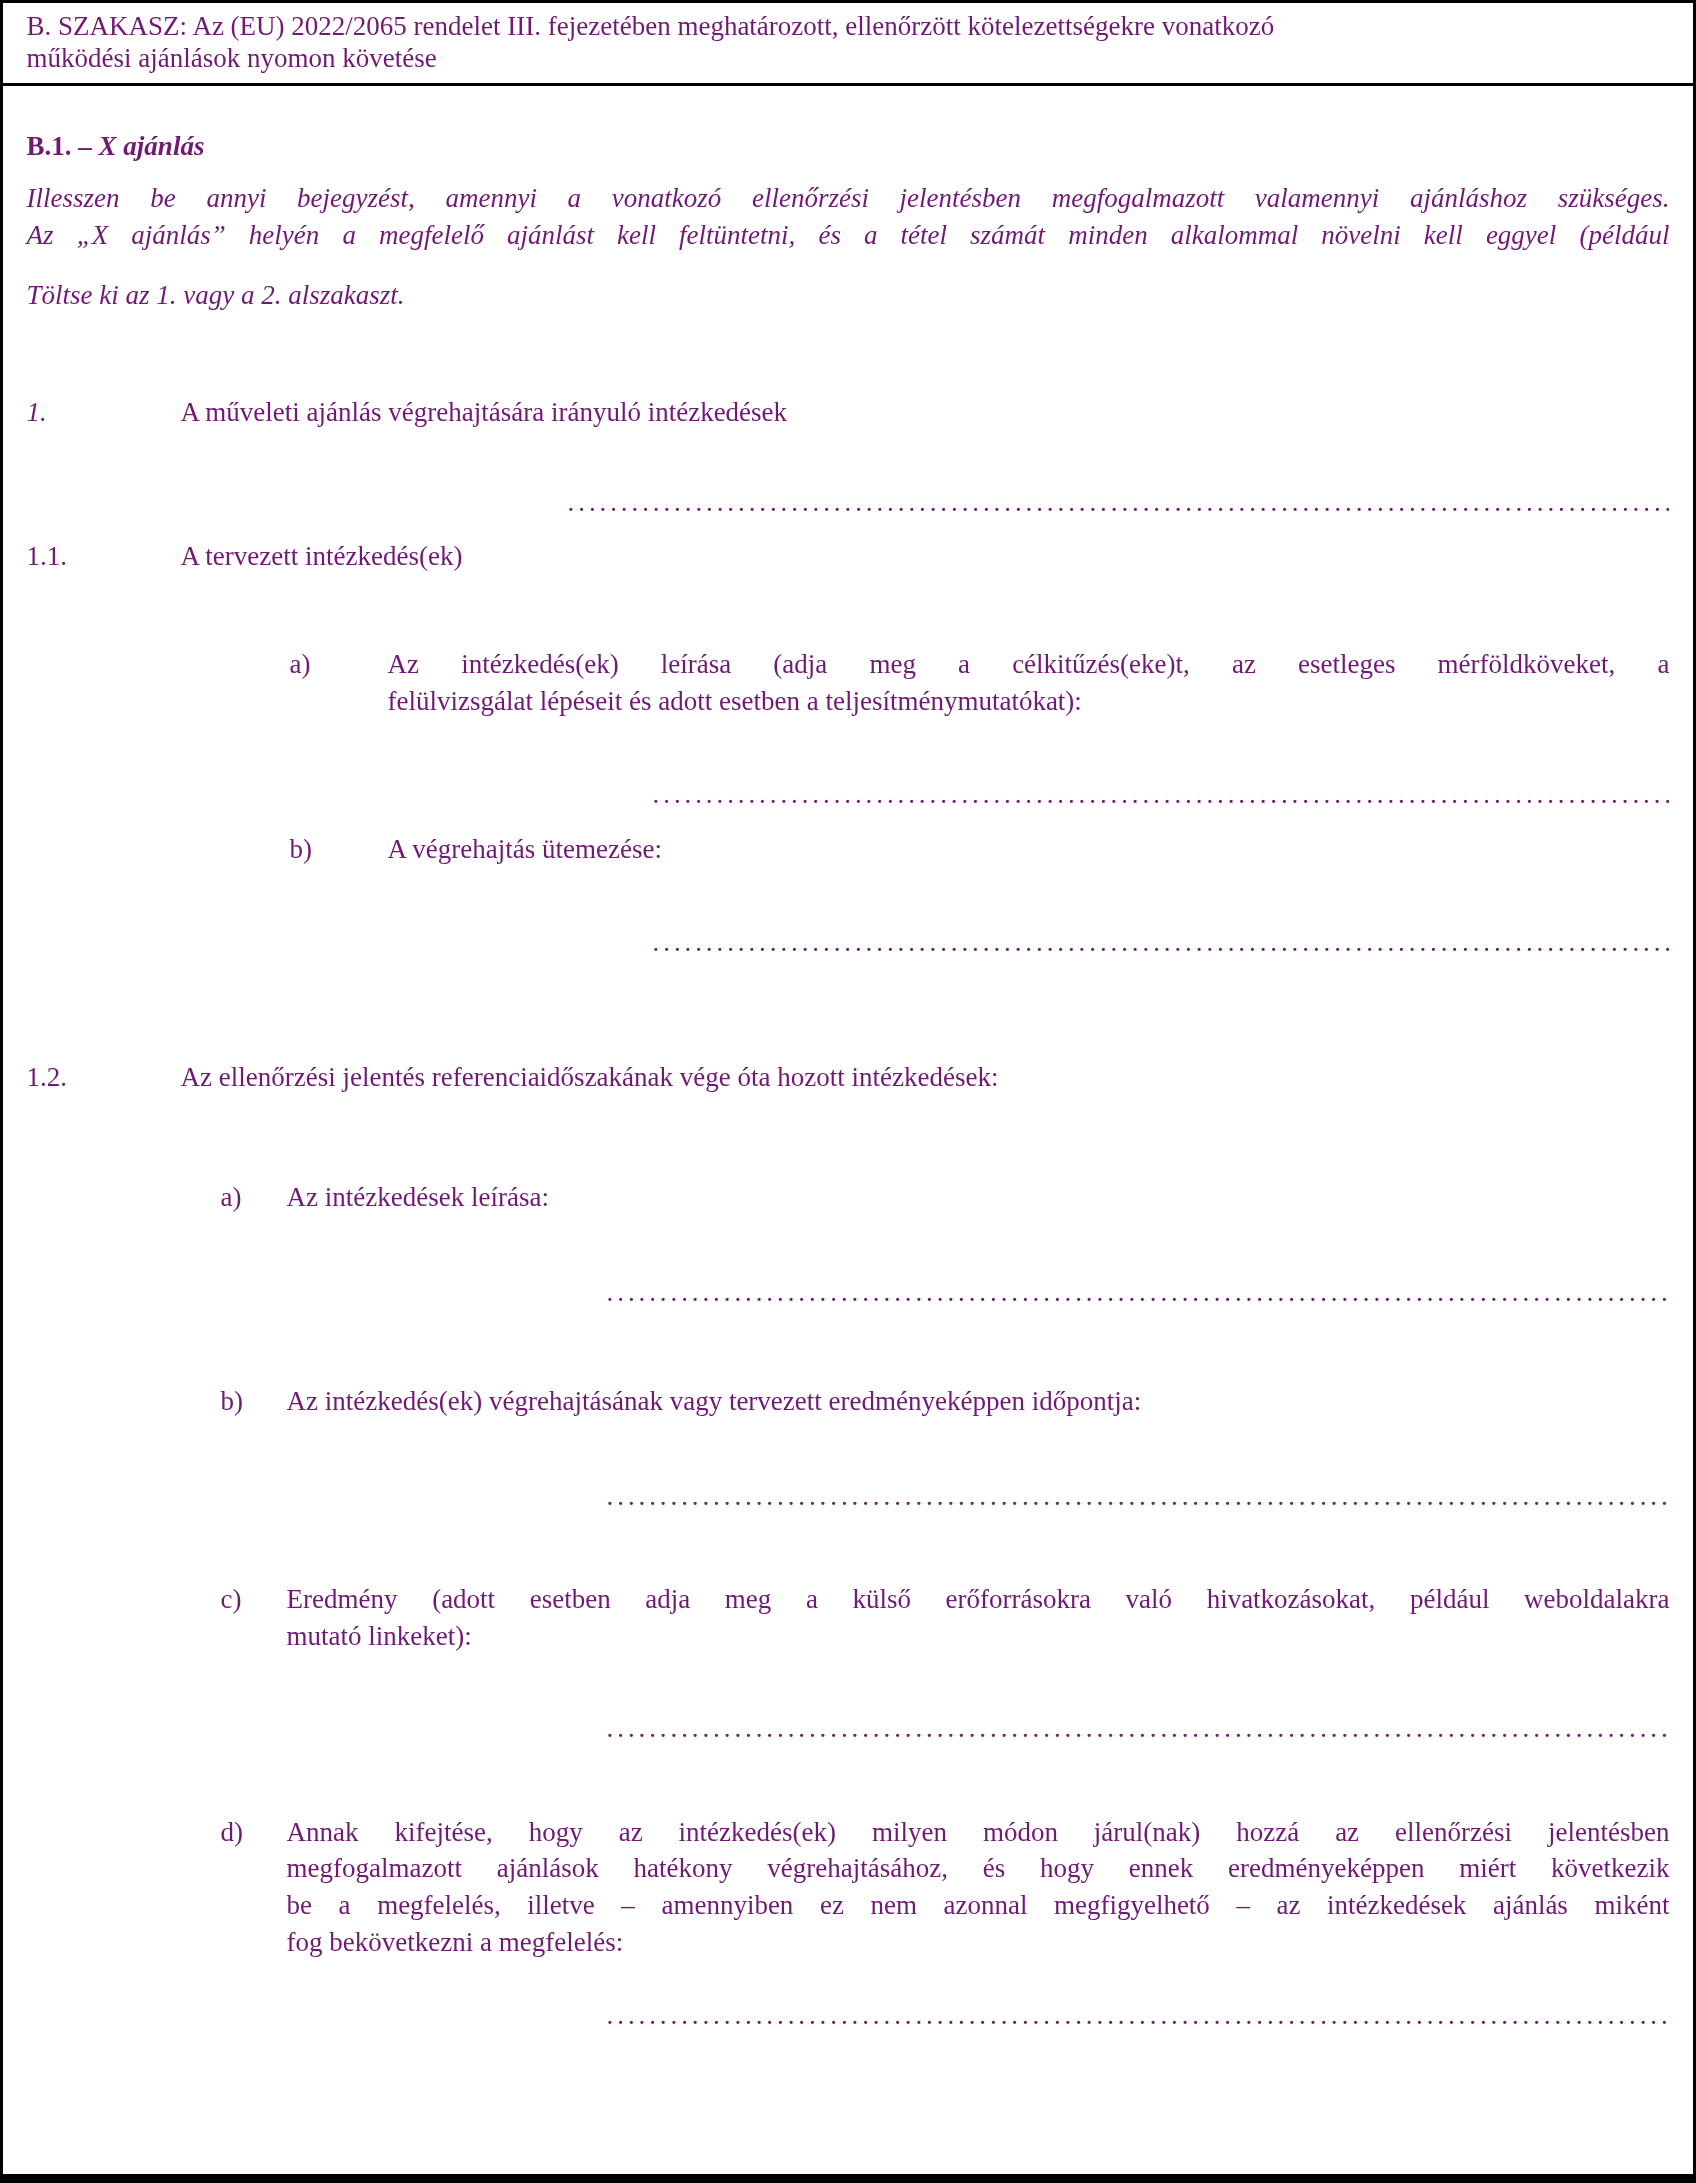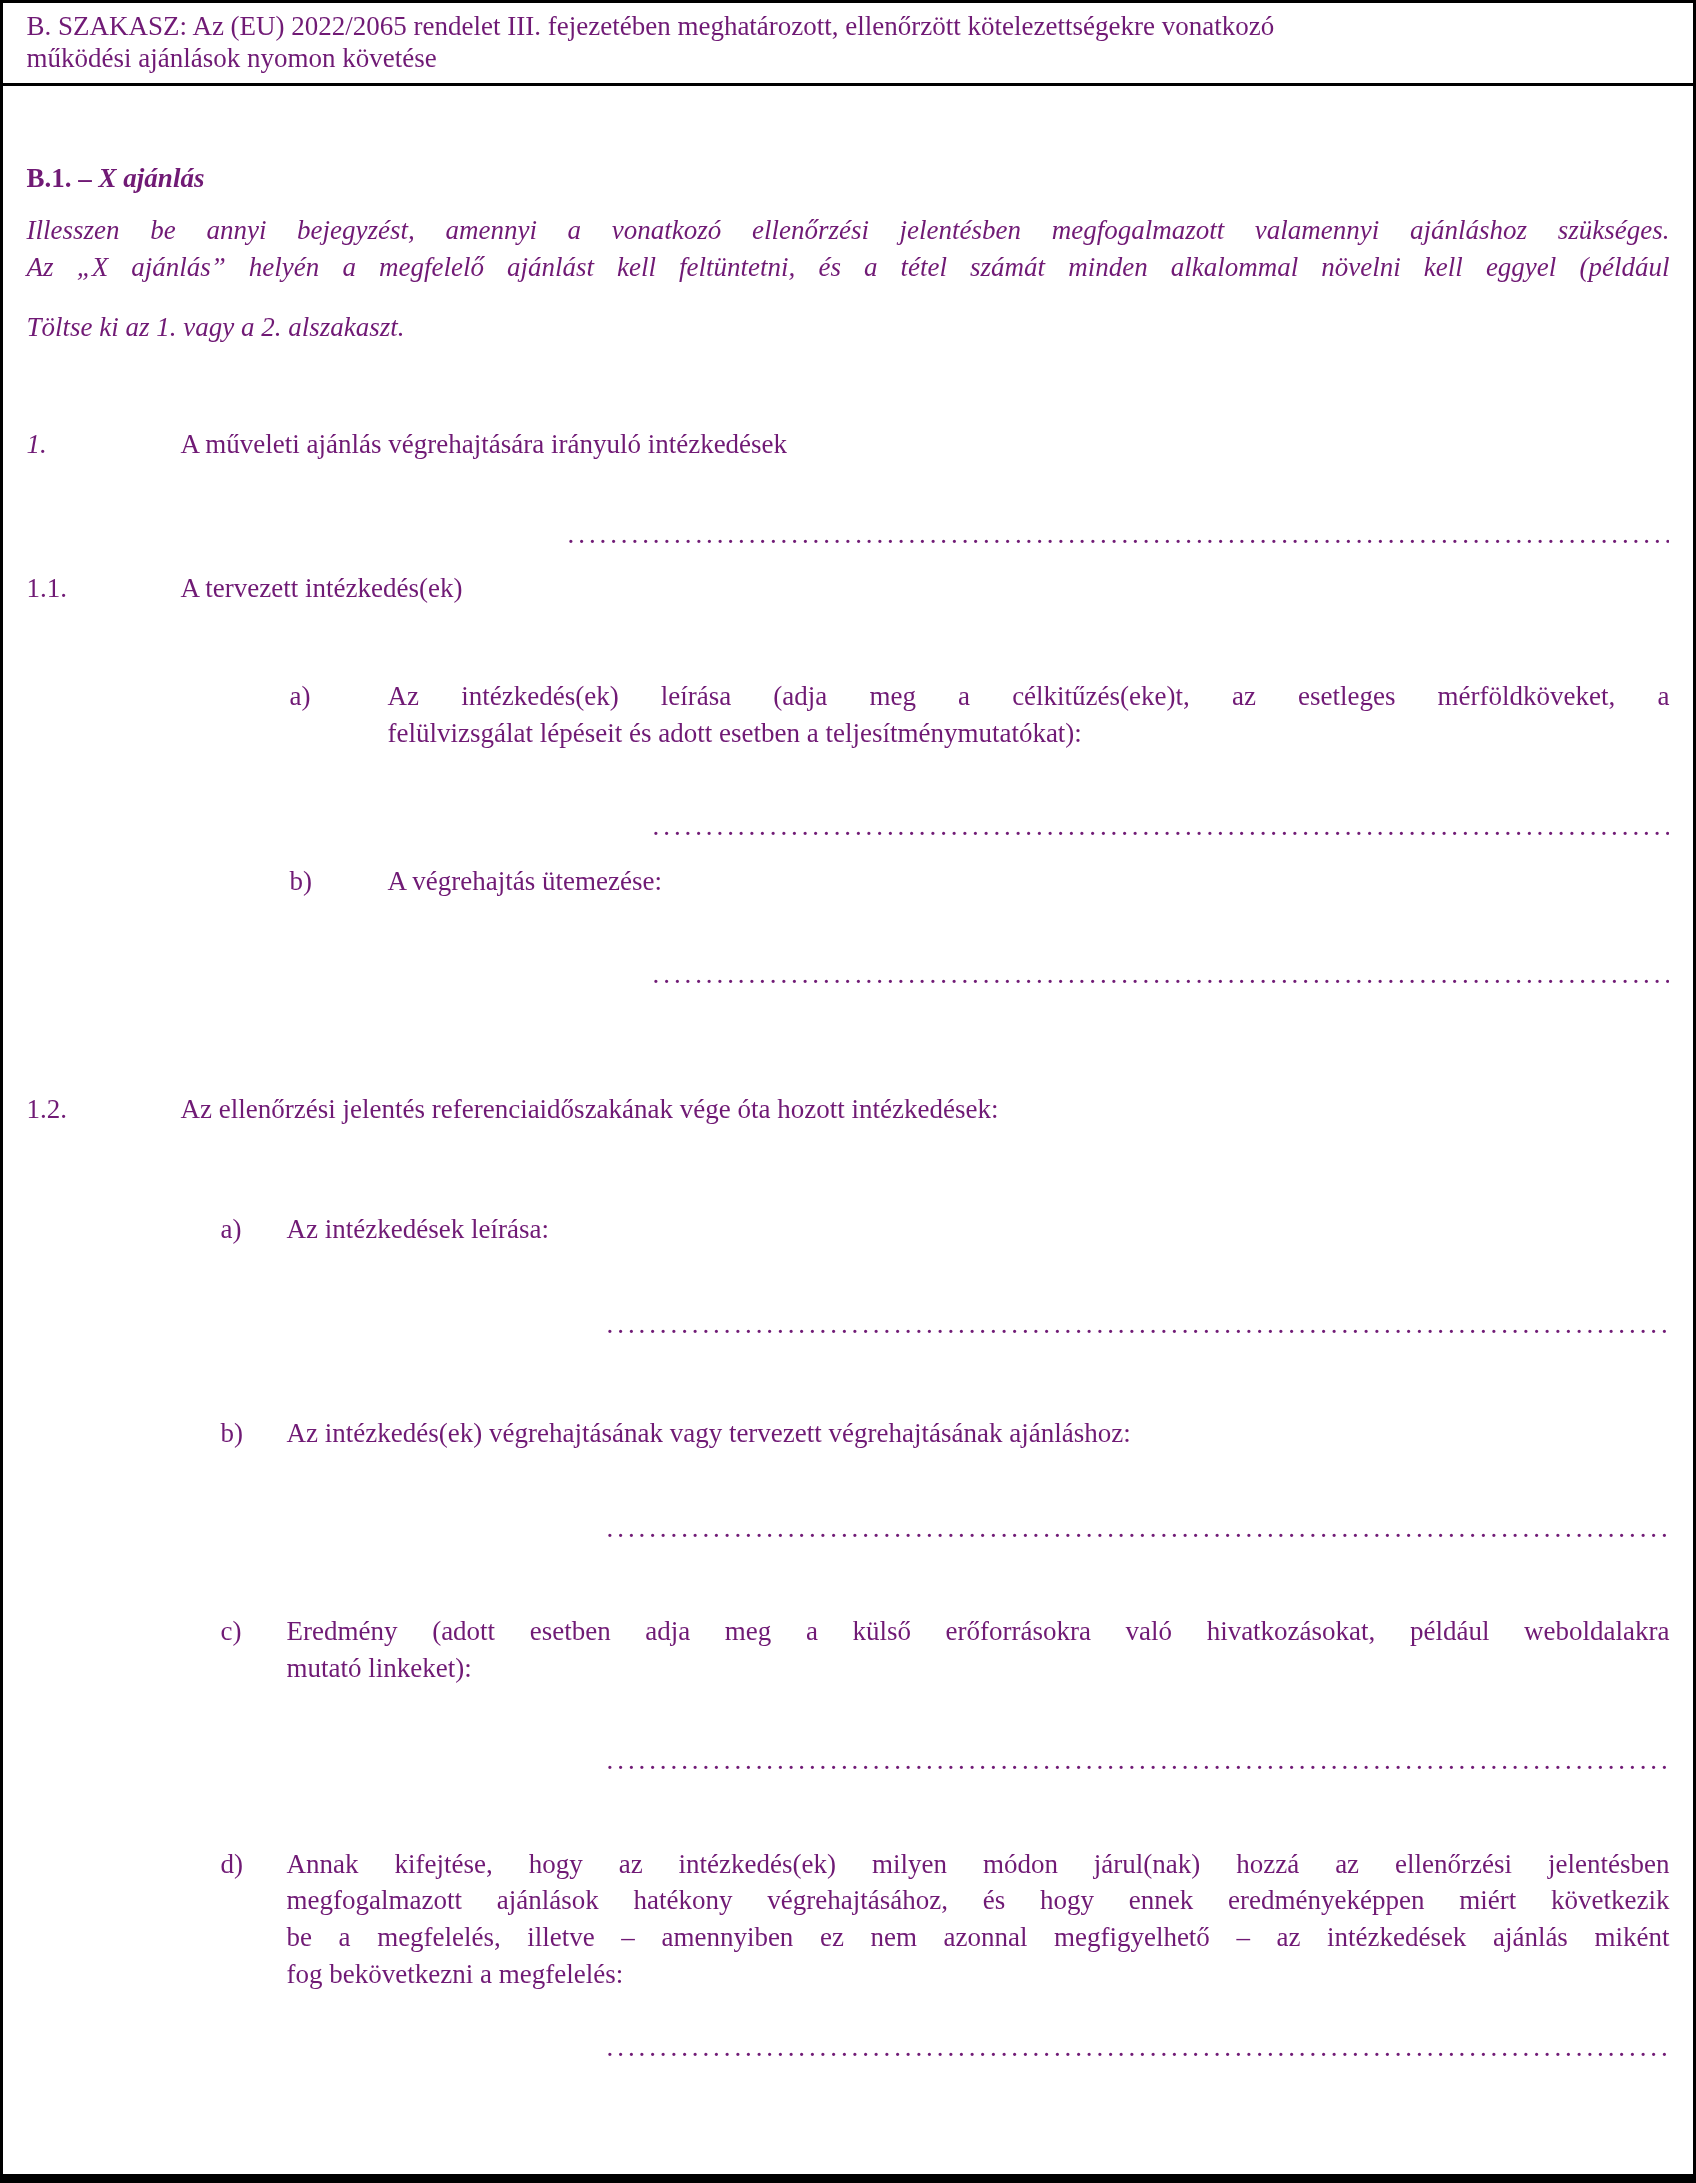--- a/index.html
+++ b/index.html
@@ -19,21 +19,21 @@
     overflow: hidden;
     position: relative;
   }
   .header-box {
     border-bottom: 3.3px solid #000;
     padding: 7.9px 23.6px 7.9px 23.6px;
     line-height: 1.18;
   }
   .content { padding: 0 23.6px; }
 
-  .b1-title { margin-top: 74px; font-weight: bold; }
+  .b1-title { margin-top: 42px; font-weight: bold; }
   .b1-title .name { font-style: italic; }
 
   .intro { margin-top: 16px; font-style: italic; }
   .jline { text-align: justify; text-align-last: justify; text-justify: inter-word; }
   .lline { text-align: left; }
 
   .note { margin-top: 23.6px; font-style: italic; }
 
   .sec-row { display: flex; }
   .sec-num { flex: 0 0 154px; }
@@ -131,21 +131,21 @@
 
     <div class="item item12 item-a12">
       <div class="label">a)</div>
       <div class="text lline">Az intézkedések leírása:</div>
     </div>
 
     <div class="blank blank-4">........................................................................................................................</div>
 
     <div class="item item12 item-b12">
       <div class="label">b)</div>
-      <div class="text lline">Az intézkedés(ek) végrehajtásának vagy tervezett végrehajtásának ajánláshoz:</div>
+      <div class="text lline">Az intézkedés(ek) végrehajtásának vagy tervezett eredményeképpen időpontja:</div>
     </div>
 
     <div class="blank blank-5">........................................................................................................................</div>
 
     <div class="item item12 item-c12">
       <div class="label">c)</div>
       <div class="text">
         <div class="jline">Eredmény (adott esetben adja meg a külső erőforrásokra való hivatkozásokat, például weboldalakra</div>
         <div class="lline">mutató linkeket):</div>
       </div>

